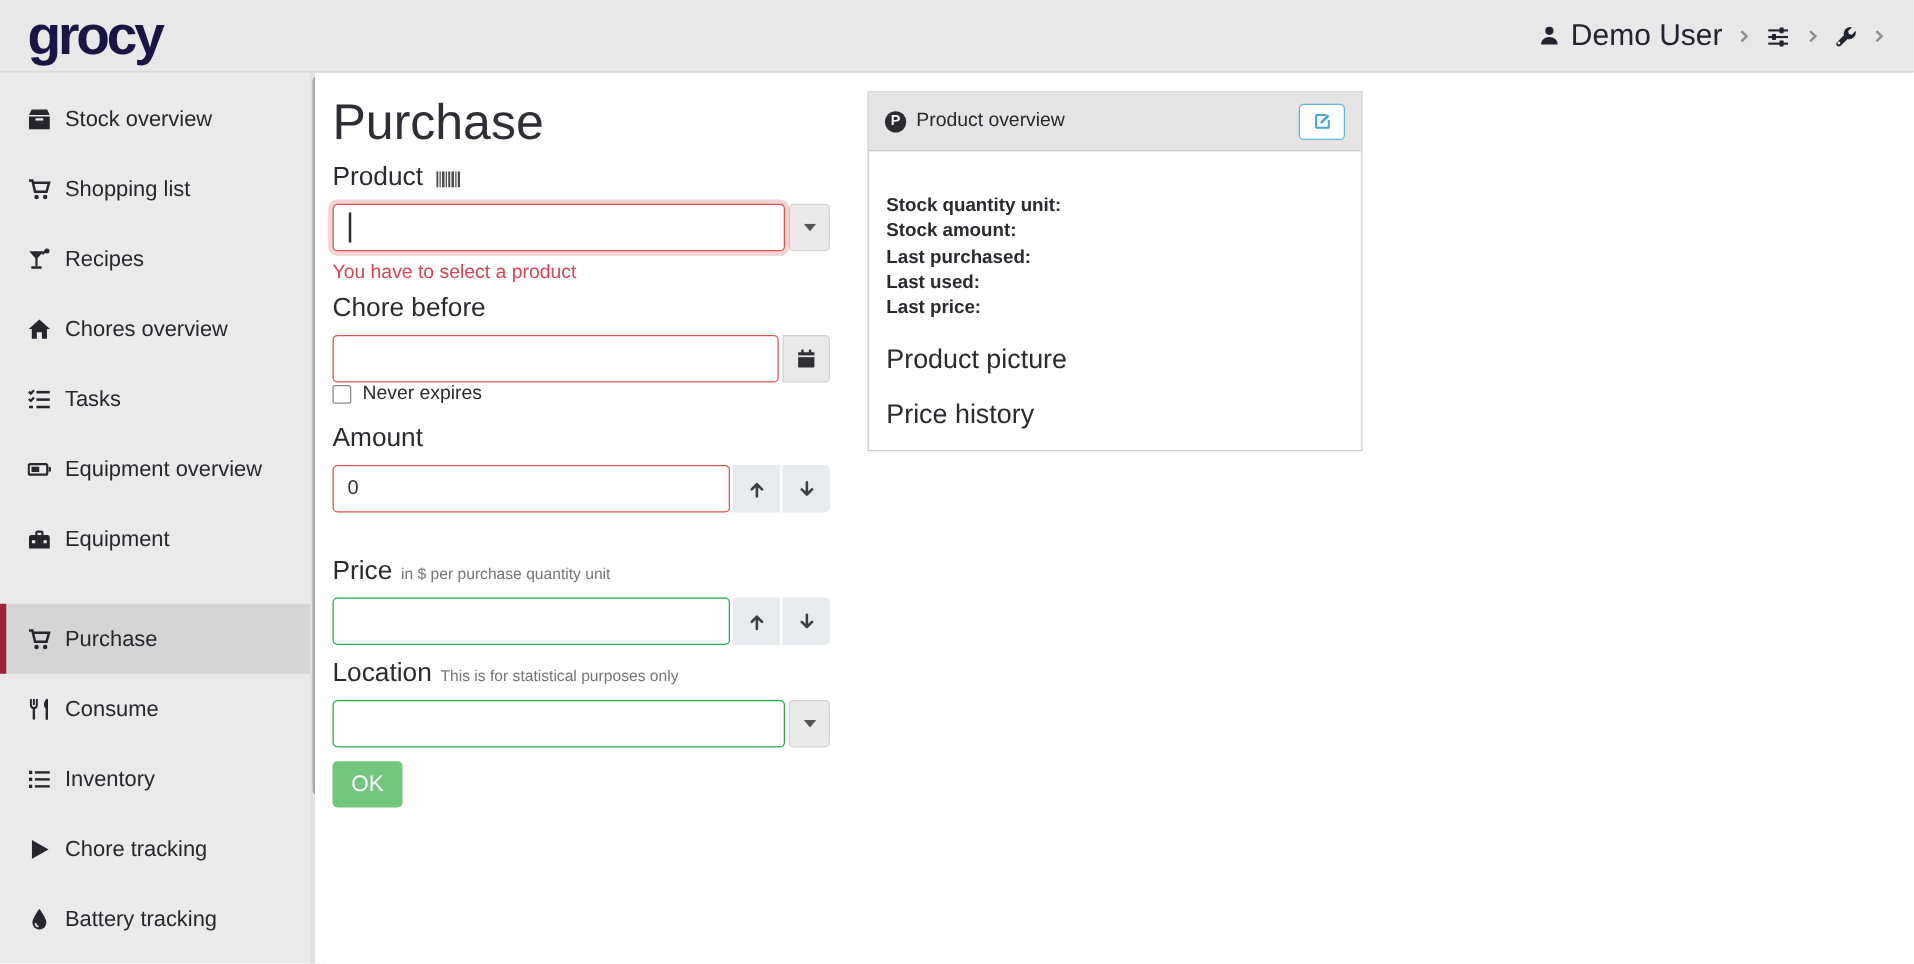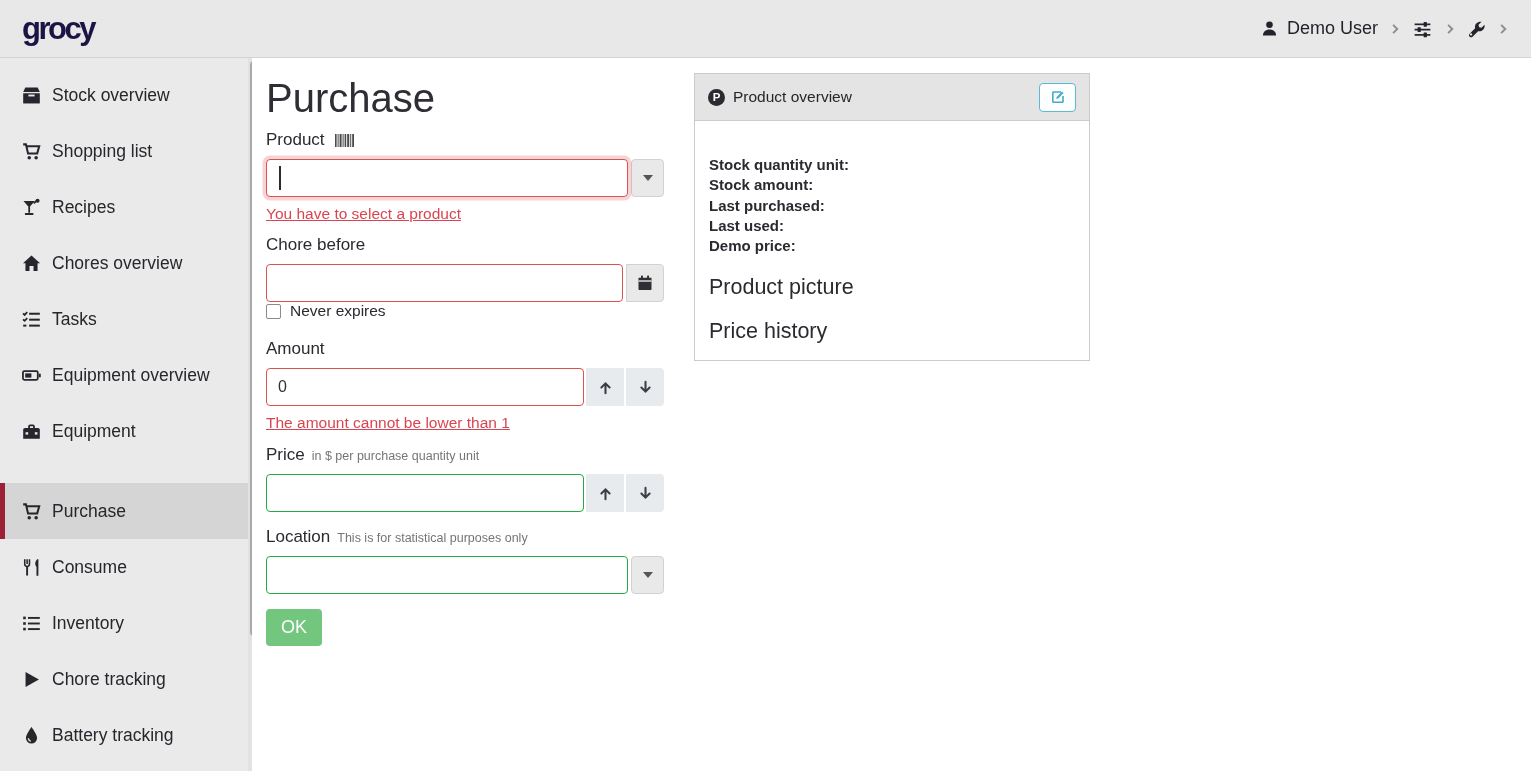--- a/index.html
+++ b/index.html
@@ -10,24 +10,24 @@
   }
   svg { display:block; }
 
   
   .topbar {
     position:absolute; top:0; left:0; right:0; height:58px;
     background:#e8e8e8; border-bottom:1px solid #d3d3d3;
     display:flex; align-items:center; padding:0 22px; z-index:10;
   }
   .logo {
-    font-size:31px; font-weight:bold; color:#1b1544; letter-spacing:-2.5px; cursor:pointer;
+    font-size:44px; font-weight:bold; color:#1b1544; letter-spacing:-2.5px; cursor:pointer;
   }
   .topbar-right { margin-left:auto; display:flex; align-items:center; gap:11px; }
-  .tb-item { display:flex; align-items:center; gap:9px; color:#23232d; font-size:18px; cursor:pointer; }
+  .tb-item { display:flex; align-items:center; gap:9px; color:#23232d; font-size:24px; cursor:pointer; }
   .tb-item svg { color:#23232d; }
   .chev { color:#8e8e8e; }
 
   
   .sidebar {
     position:absolute; top:58px; left:0; bottom:0; width:260px;
     background:#eaeaea; padding-top:9px;
   }
   .nav-item {
     display:flex; align-items:center; gap:11px; height:56px;
@@ -37,33 +37,33 @@
   .nav-item.active { background:#d5d5d5; border-left:5px solid #9c2137; padding-left:17px; }
   .group-gap { margin-top:24px; }
   .scroll-track { position:absolute; top:0; right:0; width:12px; height:100%; background:#e2e2e2; }
   .scroll-thumb { position:absolute; top:3px; right:2px; width:8px; height:575px; background:#a9a9a9; border-radius:4px; cursor:pointer; }
 
   
   .main { position:absolute; top:58px; left:252px; right:0; bottom:0; background:#fff; }
   .page-title { position:absolute; left:14px; top:18px; margin:0; font-size:40px; font-weight:500; color:#2e2e35; }
 
   .fg { position:absolute; left:14px; width:398px; }
-  .form-label { font-size:17px; color:#2a2a30; }
+  .form-label { font-size:21px; color:#2a2a30; }
   .hint { font-size:12.5px; color:#757575; margin-left:7px; }
   .input-group { display:flex; margin-top:9px; position:relative; }
   .input-wrap { flex:1; position:relative; display:flex; }
   .fc {
     width:100%; height:38px; border:1px solid #ced4da; border-radius:4px;
     padding:0 11px; font-size:16px; font-family:inherit; color:#333; outline:none; background:#fff;
   }
   .fc.invalid { border-color:#d9534f; }
   .fc.valid { border-color:#28a745; }
   .fc.glow { box-shadow:0 0 0 3.5px rgba(220,53,69,.22); }
   .text-caret { position:absolute; left:13px; top:7px; width:1.5px; height:24px; background:#2a2a30; }
-  .feedback { margin-top:8px; font-size:15.5px; color:#da4450;text-decoration:underline; }
+  .feedback { margin-top:8px; font-size:15.5px; color:#da4450; }
 
   .btn-append {
     height:38px; border:1px solid #d2d2d2; background:#e9e9e9; color:#2f2f35;
     display:flex; align-items:center; justify-content:center; cursor:pointer; flex:none;
   }
   .btn-caret { width:33px; margin-left:3px; border-radius:4px; }
   .btn-cal { width:38px; margin-left:3px; border-radius:0 4px 4px 0; }
   .btn-arrow { width:38px; margin-left:2px; border:none; background:#e8ebee; color:#3b3f45; }
   .btn-arrow.last { border-radius:0 4px 4px 0; }
 
@@ -351,21 +351,20 @@
           </span>
       </button>
       <button class="btn-append btn-arrow last">
         <span>
             <svg width="15" height="15" viewBox="0 0 16 16" fill="none" stroke="currentColor" stroke-width="2.2" stroke-linecap="round" stroke-linejoin="round">
               <path d="M8 2v10.4M3.6 8 8 12.4 12.4 8"></path>
             </svg>
           </span>
       </button>
     </div>
-    <div class="feedback">The amount cannot be lower than 1</div>
   </div>
 
   <div class="fg" style="top:387px;">
     <span class="form-label">Price</span><span class="hint">in $ per purchase quantity unit</span>
     <div class="input-group">
       <div class="input-wrap">
         <input class="fc valid" type="text" value="" style="">
       </div>
       <button class="btn-append btn-arrow">
         <span>
@@ -413,18 +412,18 @@
               <path d="M6.7 7.9 12 2.6l1.5 1.5-5.3 5.3-2 .5z"></path>
             </svg>
         </span>
       </button>
     </div>
     <div class="card-body">
       <div class="ov-line">Stock quantity unit:</div>
       <div class="ov-line">Stock amount:</div>
       <div class="ov-line">Last purchased:</div>
       <div class="ov-line">Last used:</div>
-      <div class="ov-line">Demo price:</div>
+      <div class="ov-line">Last price:</div>
       <div class="ov-section">Product picture</div>
       <div class="ov-section">Price history</div>
     </div>
   </section>
 </main>
 
 </body></html>

